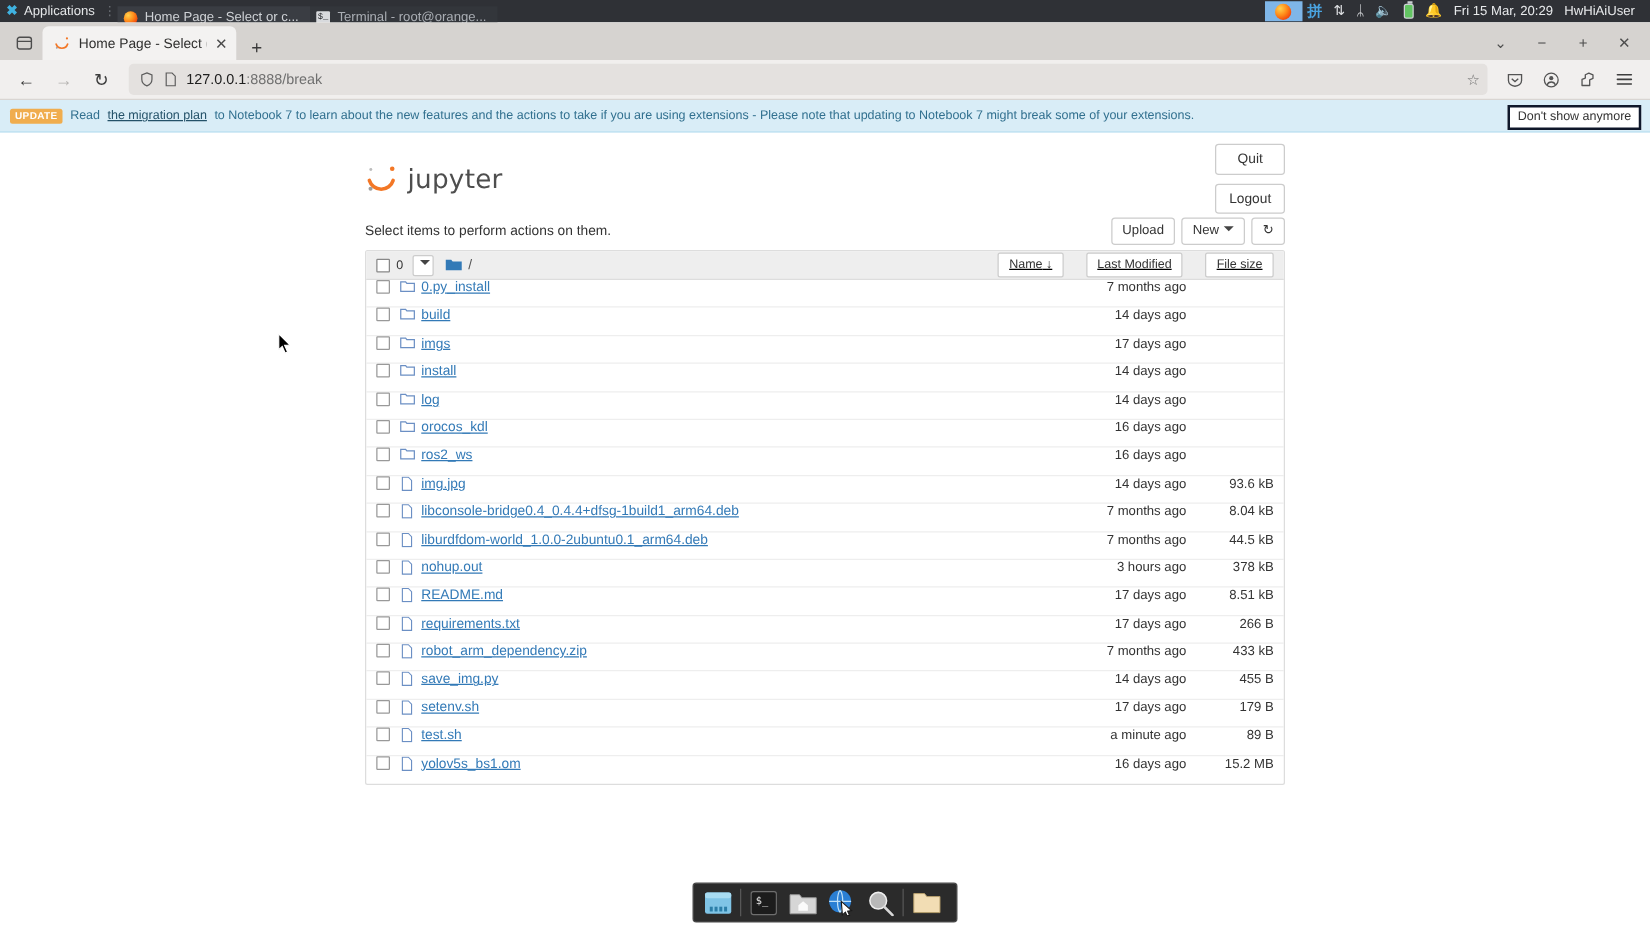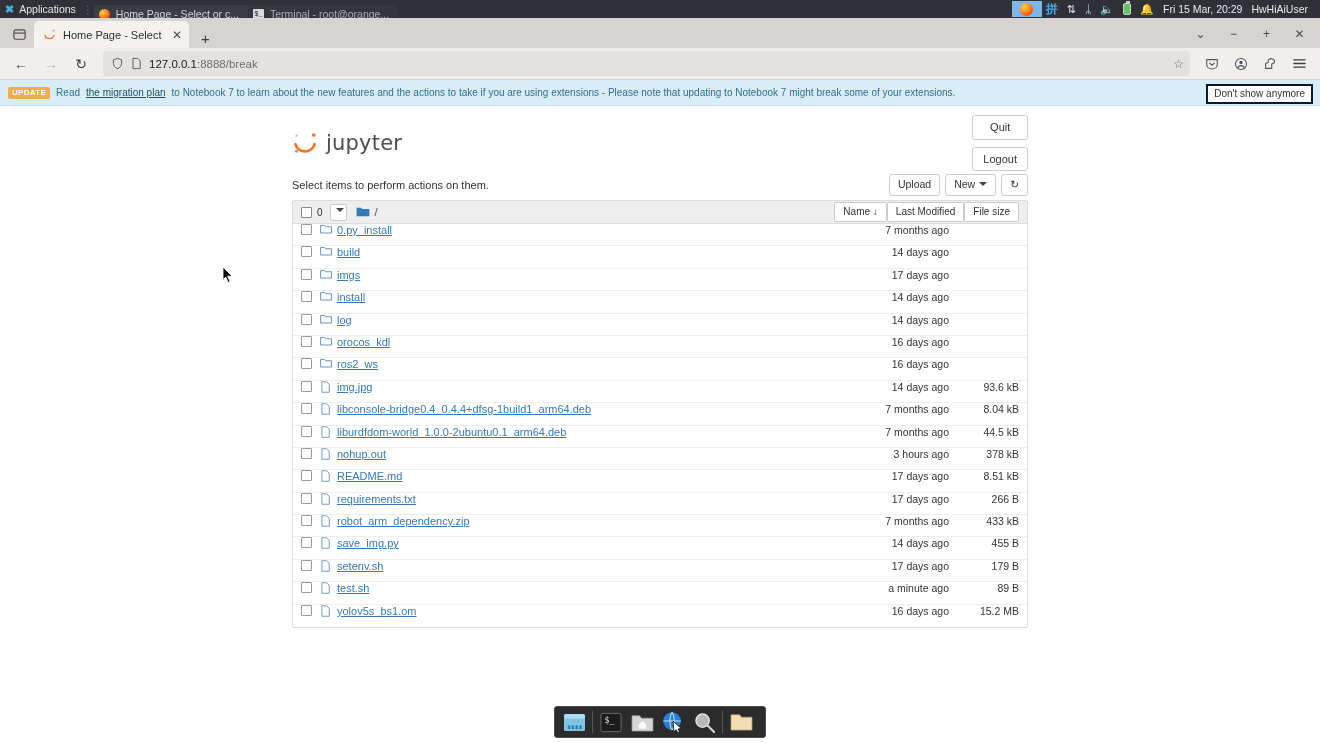--- a/index.html
+++ b/index.html
@@ -158,21 +158,21 @@
   .fh-chk {
     width: 11px; height: 11px; border: 1px solid #888; background: #fff; border-radius: 1px;
   }
   .fh-count { font-size: 10px; color: #333; margin: 0 5px 0 3px; }
   .fh-dd {
     width: 17px; height: 17px; border: 1px solid #ccc; background: #fff; border-radius: 2px;
     display: flex; align-items: center; justify-content: center;
   }
   .fh-path { display: flex; align-items: center; gap: 5px; margin-left: 9px; }
   .fh-path .slash { font-size: 11px; color: #555; }
-  .fh-right { margin-left: auto; display: flex; gap: 0; }
+  .fh-right { margin-left: auto; display: flex; gap: 18px; text-decoration: underline; }
   .fh-btn {
     font-size: 10px; color: #333; background: #fff; border: 1px solid #ccc;
     border-radius: 2px; padding: 2px 8px; line-height: 1.4;
   }
 
   .frow {
     display: flex; align-items: flex-start; height: 22.4px;
     border-bottom: 1px solid #eee; padding: 0 8px; font-size: 11px;
   }
   .frow:last-child { border-bottom: none; }

